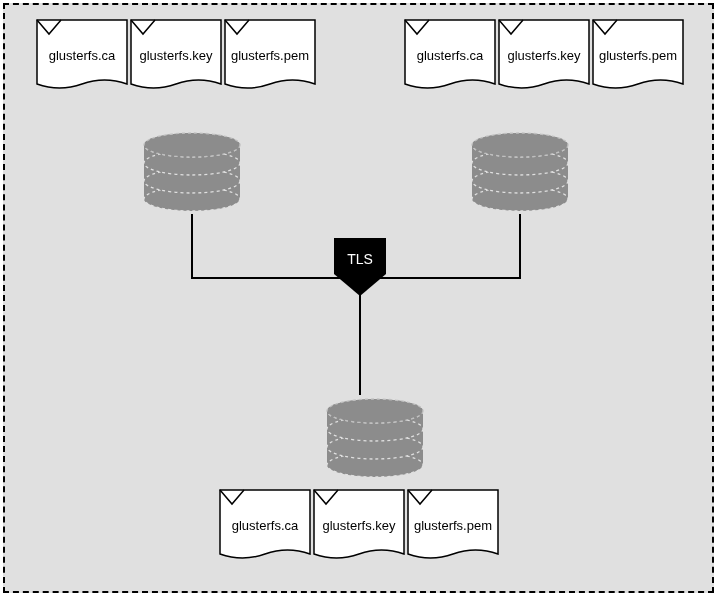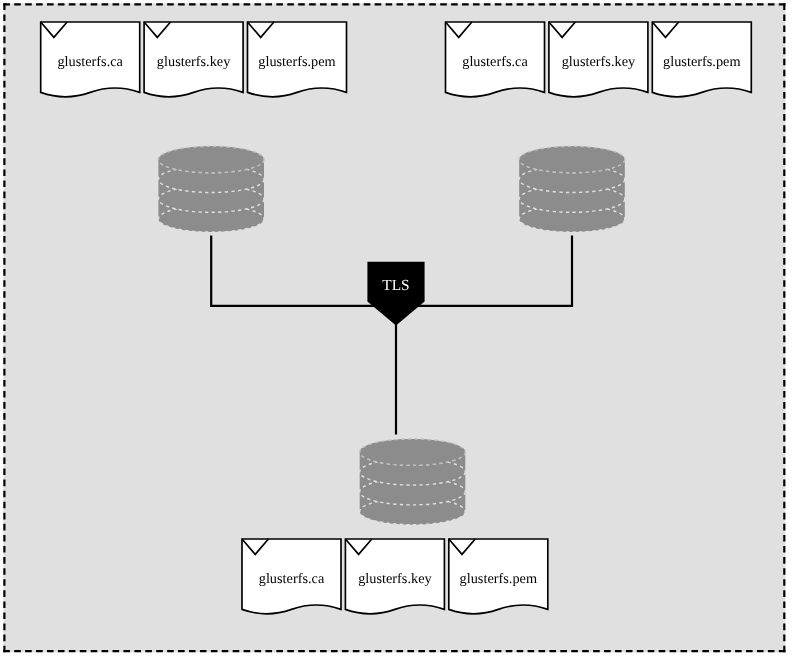--- a/index.html
+++ b/index.html
@@ -9,21 +9,20 @@
     height: 600px;
     font-family: Arial, sans-serif;
     font-size: 13px;
     color: #000;
     background: #fff;
   }
   .canvas {
     position: relative;
     width: 584px;
     height: 600px;
-    font-family: Liberation Serif, serif;
   }
   .frame {
     position: absolute;
     left: 3px;
     top: 3px;
     width: 711px;
     height: 590px;
     background: #e0e0e0;
     border: 2px dashed #000;
     box-sizing: border-box;

